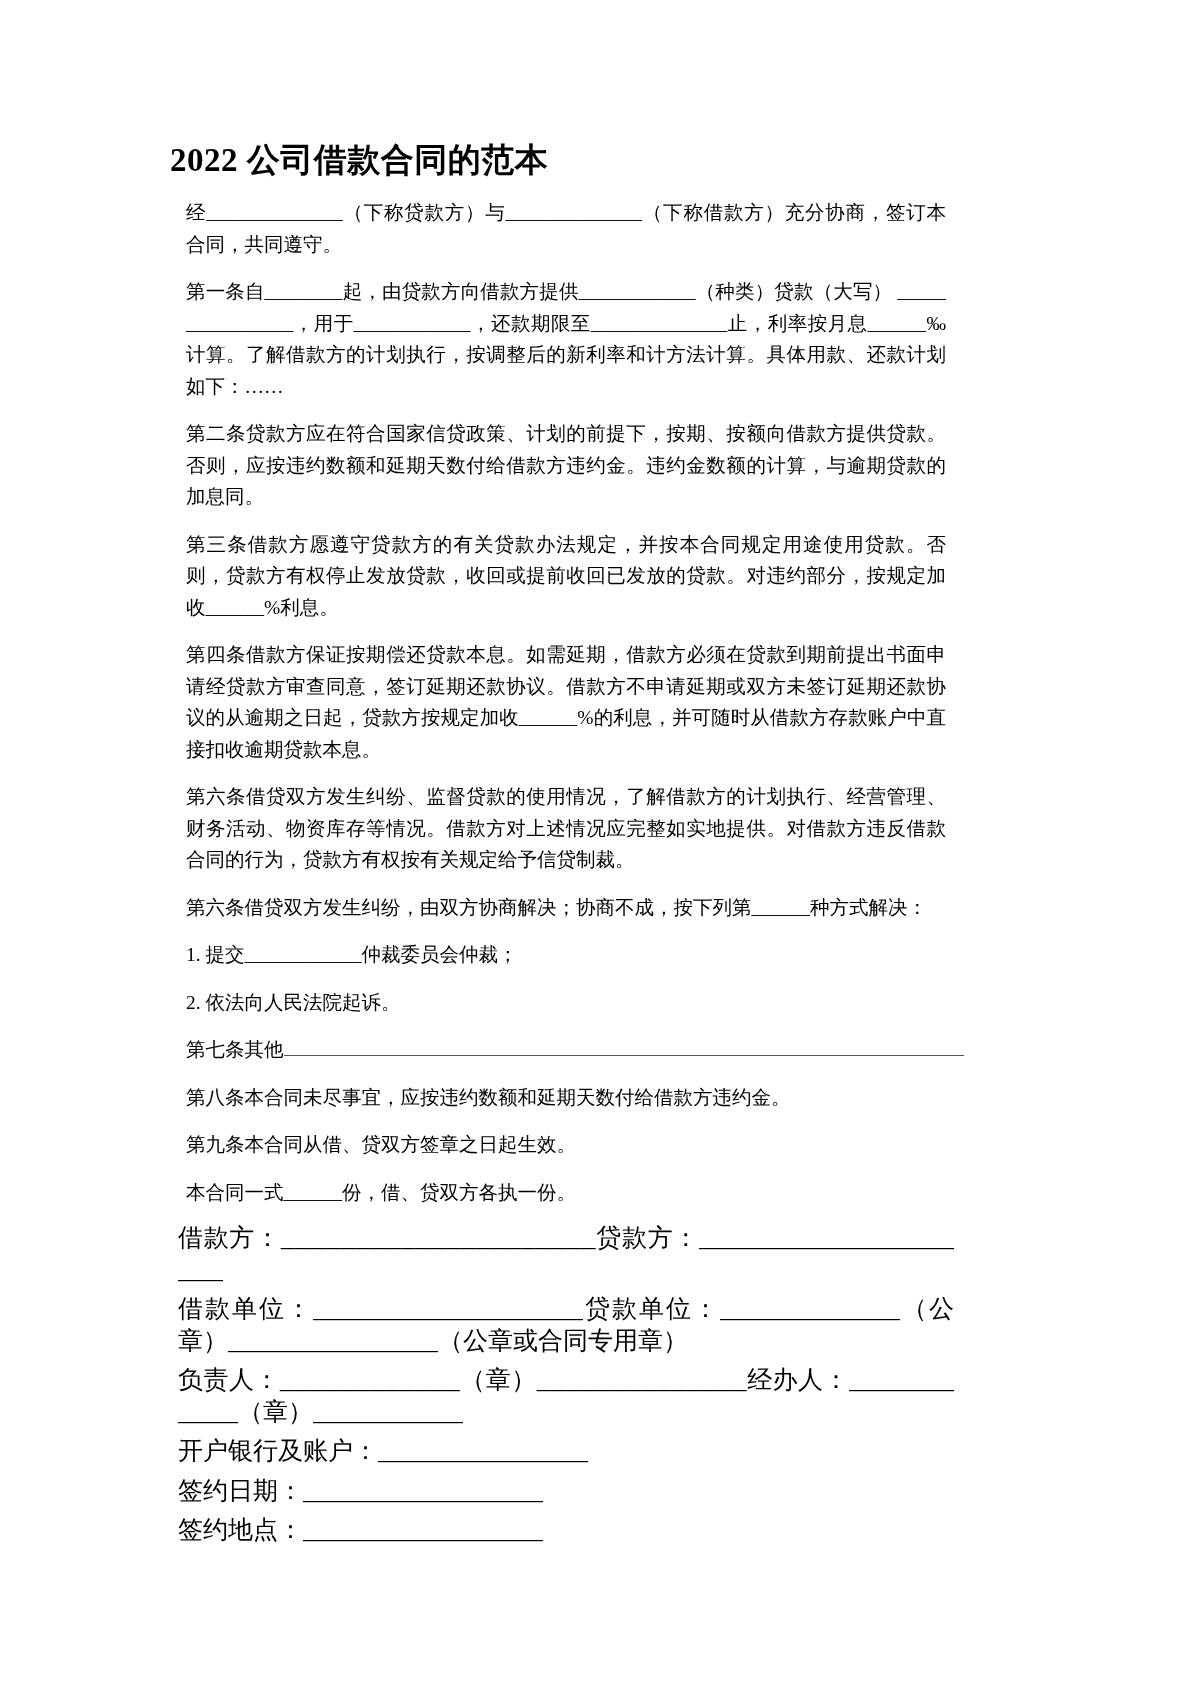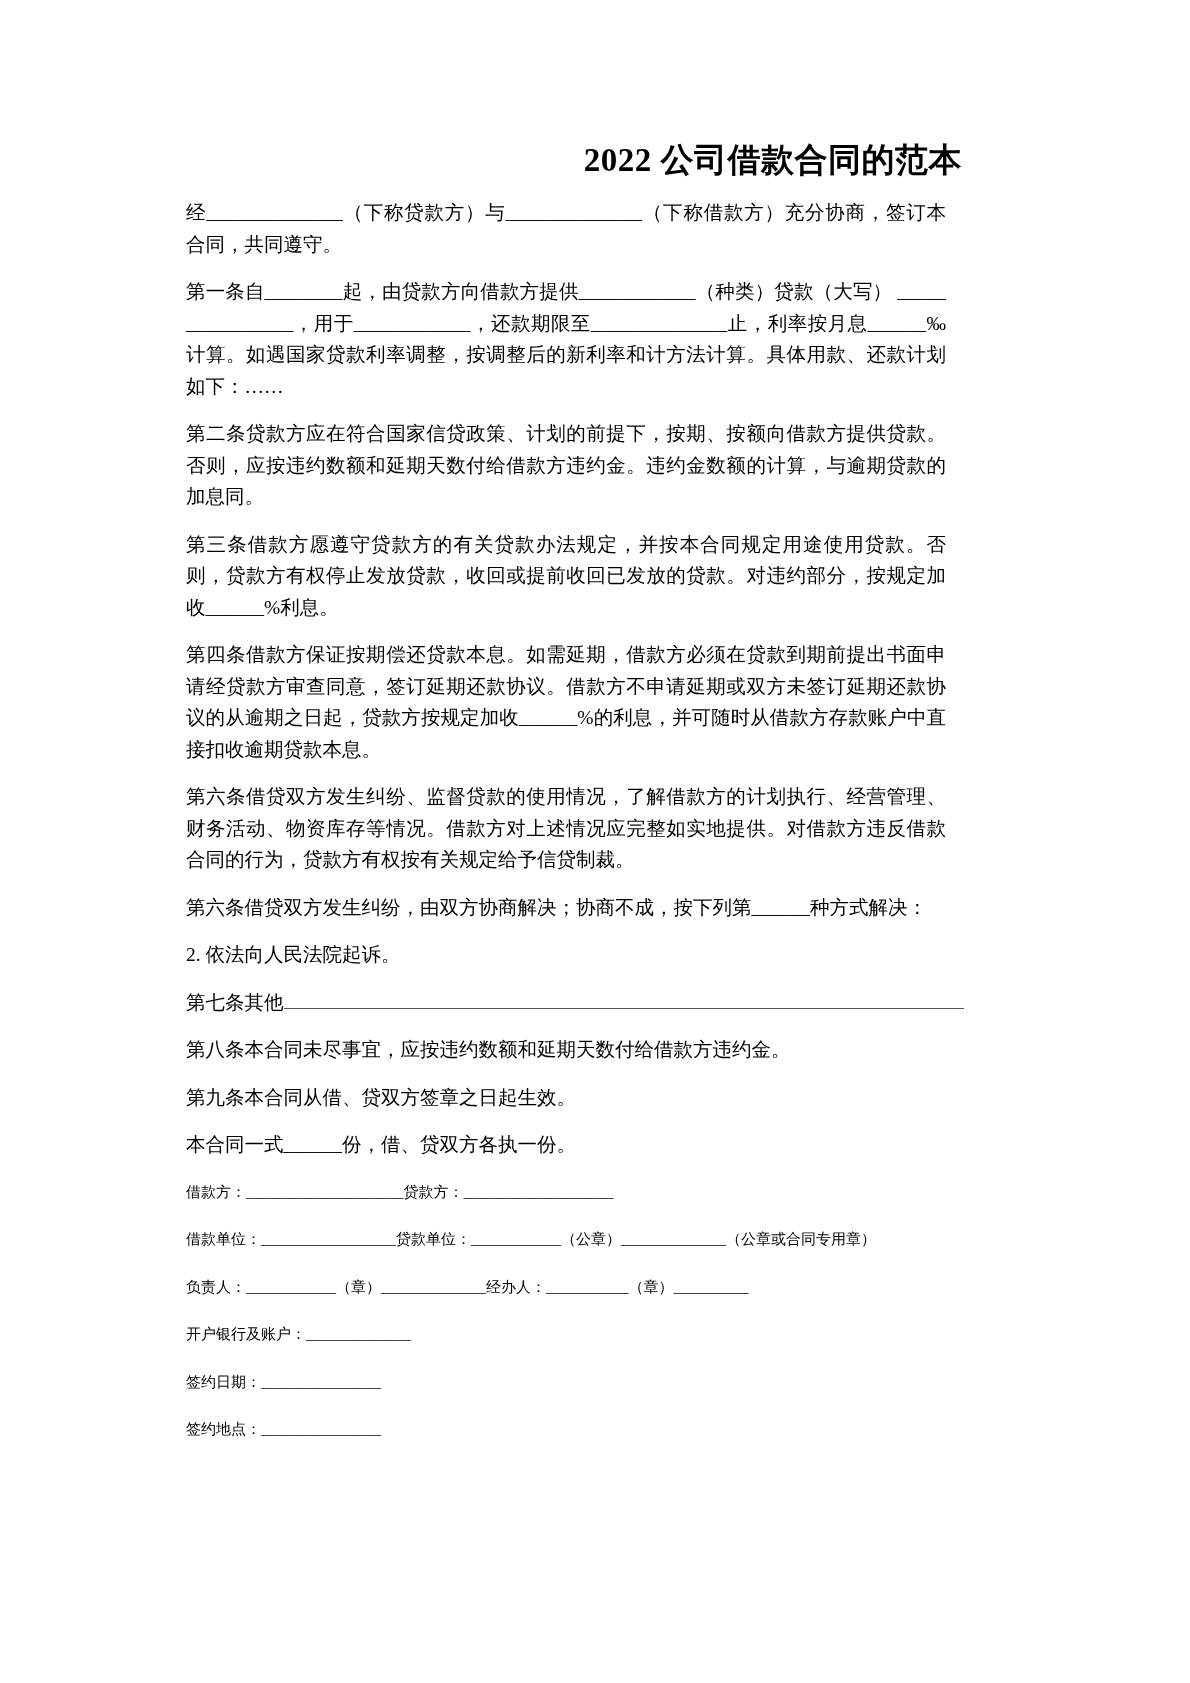--- a/index.html
+++ b/index.html
@@ -24,66 +24,68 @@
   }
   .content {
     position: absolute;
     left: 170px;
     top: 140px;
     width: 792px;
   }
   .doc-title {
     font-size: 33px;
     font-weight: bold;
-    text-align: right;
+    text-align: left;
     letter-spacing: 0.5px;
     margin: 0 0 14px 0;
     line-height: 1.25;
     font-family: "Liberation Serif", "DejaVu Serif", serif;
   }
   .para {
     font-size: 19.5px;
     line-height: 31.5px;
     text-align: justify;
     text-justify: inter-ideograph;
     margin: 16px;
     letter-spacing: 0px;
     word-break: break-all;
   }
   .sig-line {
-    font-size: 15px;
+    font-size: 25px;
     line-height: 31.5px;
-    margin: 16px;
+    margin: 8px;
     text-align: justify;
     text-justify: inter-ideograph;
     word-break: break-all;
+    font-family: Liberation Mono, monospace;
   }
   .rule-full {
     display: inline-block;
     border-bottom: 1px solid #555;
     height: 0.85em;
     vertical-align: baseline;
   }
   .nowrap { white-space: nowrap; }
 </style>
 </head>
 <body>
 
 <div class="page">
   <div class="content">
 
     <h1 class="doc-title">2022 公司借款合同的范本</h1>
 
     <p class="para">经______________（下称贷款方）与______________（下称借款方）充分协商，签订本合同，共同遵守。</p>
-    <p class="para">第一条自________起，由贷款方向借款方提供____________（种类）贷款（大写） ________________，用于____________，还款期限至______________止，利率按月息______‰计算。如遇国家贷款利率调整，按调整后的新利率和计方法计算。具体用款、还款计划如下：……</p>
+    <p class="para">第一条自________起，由贷款方向借款方提供____________（种类）贷款（大写） ________________，用于____________，还款期限至______________止，利率按月息______‰计算。了解借款方的计划执行，按调整后的新利率和计方法计算。具体用款、还款计划如下：……</p>
     <p class="para">第二条贷款方应在符合国家信贷政策、计划的前提下，按期、按额向借款方提供贷款。否则，应按违约数额和延期天数付给借款方违约金。违约金数额的计算，与逾期贷款的加息同。</p>
     <p class="para">第三条借款方愿遵守贷款方的有关贷款办法规定，并按本合同规定用途使用贷款。否则，贷款方有权停止发放贷款，收回或提前收回已发放的贷款。对违约部分，按规定加收______%利息。</p>
     <p class="para">第四条借款方保证按期偿还贷款本息。如需延期，借款方必须在贷款到期前提出书面申请经贷款方审查同意，签订延期还款协议。借款方不申请延期或双方未签订延期还款协议的从逾期之日起，贷款方按规定加收______%的利息，并可随时从借款方存款账户中直接扣收逾期贷款本息。</p>
     <p class="para">第六条借贷双方发生纠纷、监督贷款的使用情况，了解借款方的计划执行、经营管理、财务活动、物资库存等情况。借款方对上述情况应完整如实地提供。对借款方违反借款合同的行为，贷款方有权按有关规定给予信贷制裁。</p>
     <p class="para">第六条借贷双方发生纠纷，由双方协商解决；协商不成，按下列第______种方式解决：</p>
+    <p class="para">1. 提交____________仲裁委员会仲裁；</p>
     <p class="para">2. 依法向人民法院起诉。</p>
 
     <p class="para nowrap"><span>第七条其他</span><span class="rule-full" style="width:680px"></span></p>
 
     <p class="para">第八条本合同未尽事宜，应按违约数额和延期天数付给借款方违约金。</p>
     <p class="para">第九条本合同从借、贷双方签章之日起生效。</p>
     <p class="para">本合同一式______份，借、贷双方各执一份。</p>
 
     <p class="sig-line">借款方：_____________________贷款方：____________________</p>
     <p class="sig-line">借款单位：__________________贷款单位：____________（公章）______________（公章或合同专用章）</p>

